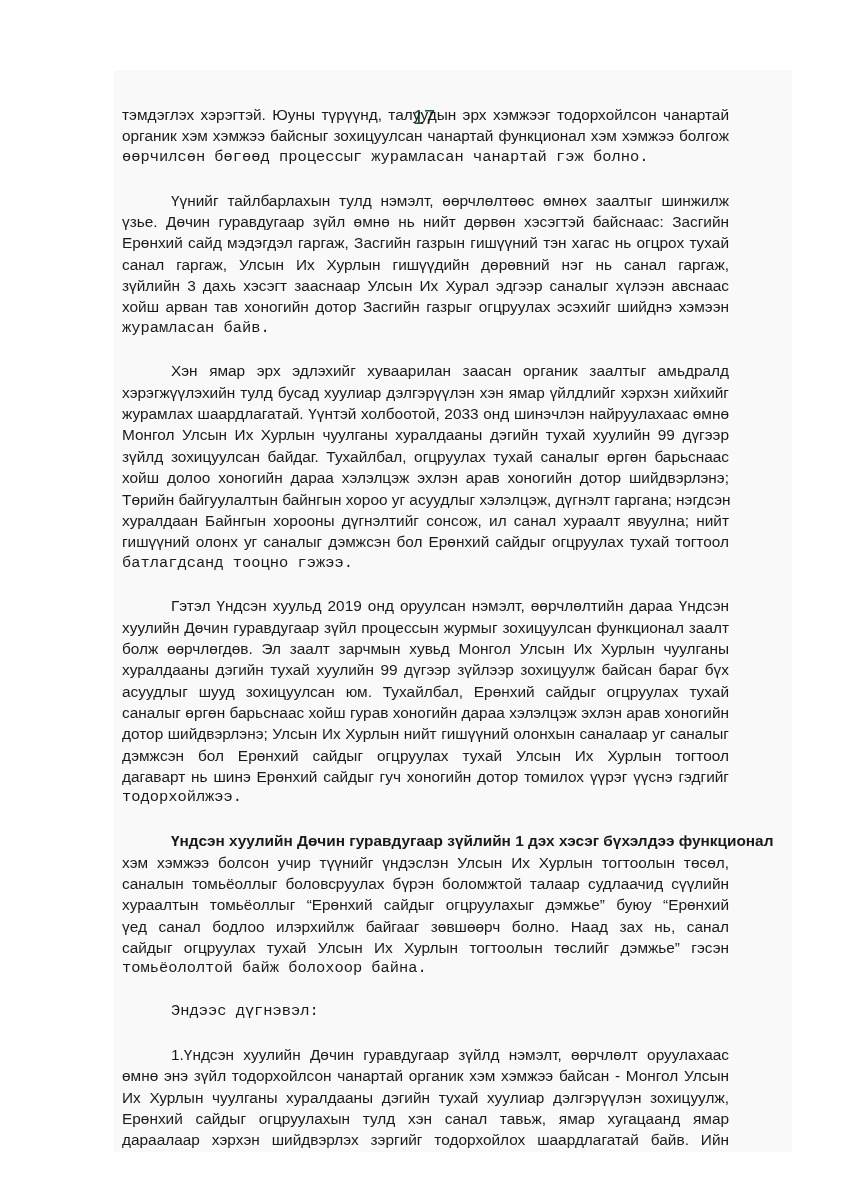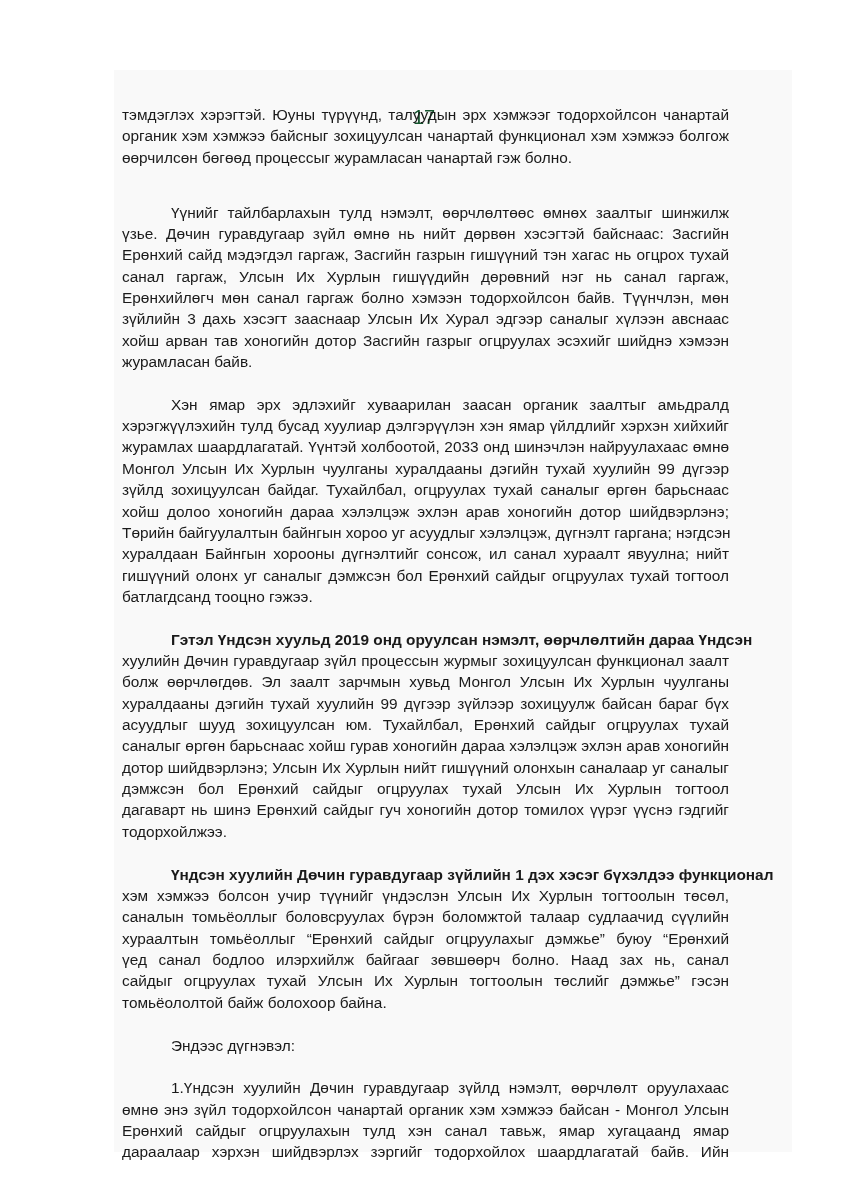--- a/index.html
+++ b/index.html
@@ -15,62 +15,61 @@
     position: absolute; top: 64px; left: 0; width: 848px; text-align: center;
     font-size: 20px; color: #14532d; margin-top: 42px;
   }
   .content {
     position: absolute; left: 122px; top: 104px; width: 607px;
     font-size: 15.4px; line-height: 21.35px;
   }
   .para { margin: 0; text-align: justify; text-align-last: left; }
   .gap { height: 21.5px; }
   .line { display: block; text-align: justify; text-align-last: justify; white-space: nowrap; }
-  .line.last { text-align-last: left; }
+  .line.last { text-align-last: left; font-family: Liberation Mono, monospace; }
 </style>
 </head>
 <body>
 
 <div class="scan-area"></div>
 
 <div class="page-number">17</div>
 
 <div class="content" id="content">
     <div class="para">
       <div class="line">тэмдэглэх хэрэгтэй. Юуны түрүүнд, талуудын эрх хэмжээг тодорхойлсон чанартай</div>
       <div class="line">органик хэм хэмжээ байсныг зохицуулсан чанартай функционал хэм хэмжээ болгож</div>
       <div class="line last">өөрчилсөн бөгөөд процессыг журамласан чанартай гэж болно.</div>
     </div>
     <div class="gap"></div>
     <div class="para">
-      <div class="line" style="text-indent: 49px; margin-top: 12px;">Үүнийг тайлбарлахын тулд нэмэлт, өөрчлөлтөөс өмнөх заалтыг шинжилж</div>
+      <div class="line" style="text-indent: 49px;">Үүнийг тайлбарлахын тулд нэмэлт, өөрчлөлтөөс өмнөх заалтыг шинжилж</div>
       <div class="line">үзье. Дөчин гуравдугаар зүйл өмнө нь нийт дөрвөн хэсэгтэй байснаас: Засгийн</div>
       <div class="line">Ерөнхий сайд мэдэгдэл гаргаж, Засгийн газрын гишүүний тэн хагас нь огцрох тухай</div>
       <div class="line">санал гаргаж, Улсын Их Хурлын гишүүдийн дөрөвний нэг нь санал гаргаж,</div>
-      <div class="line">Ерөнхийлөгч мөн санал гаргаж болно хэмээн тодорхойлсон байв. Түүнчлэн, мөн</div>
       <div class="line">зүйлийн 3 дахь хэсэгт зааснаар Улсын Их Хурал эдгээр саналыг хүлээн авснаас</div>
       <div class="line">хойш арван тав хоногийн дотор Засгийн газрыг огцруулах эсэхийг шийднэ хэмээн</div>
       <div class="line last">журамласан байв.</div>
     </div>
     <div class="gap"></div>
     <div class="para">
       <div class="line" style="text-indent: 49px;">Хэн ямар эрх эдлэхийг хуваарилан заасан органик заалтыг амьдралд</div>
       <div class="line">хэрэгжүүлэхийн тулд бусад хуулиар дэлгэрүүлэн хэн ямар үйлдлийг хэрхэн хийхийг</div>
       <div class="line">журамлах шаардлагатай. Үүнтэй холбоотой, 2033 онд шинэчлэн найруулахаас өмнө</div>
       <div class="line">Монгол Улсын Их Хурлын чуулганы хуралдааны дэгийн тухай хуулийн 99 дүгээр</div>
       <div class="line">зүйлд зохицуулсан байдаг. Тухайлбал, огцруулах тухай саналыг өргөн барьснаас</div>
       <div class="line">хойш долоо хоногийн дараа хэлэлцэж эхлэн арав хоногийн дотор шийдвэрлэнэ;</div>
       <div class="line">Төрийн байгуулалтын байнгын хороо уг асуудлыг хэлэлцэж, дүгнэлт гаргана; нэгдсэн</div>
       <div class="line">хуралдаан Байнгын хорооны дүгнэлтийг сонсож, ил санал хураалт явуулна; нийт</div>
       <div class="line">гишүүний олонх уг саналыг дэмжсэн бол Ерөнхий сайдыг огцруулах тухай тогтоол</div>
       <div class="line last">батлагдсанд тооцно гэжээ.</div>
     </div>
     <div class="gap"></div>
     <div class="para">
-      <div class="line" style="text-indent: 49px; font-weight: bold;">Гэтэл Үндсэн хуульд 2019 онд оруулсан нэмэлт, өөрчлөлтийн дараа Үндсэн</div>
+      <div class="line" style="text-indent: 49px;">Гэтэл Үндсэн хуульд 2019 онд оруулсан нэмэлт, өөрчлөлтийн дараа Үндсэн</div>
       <div class="line">хуулийн Дөчин гуравдугаар зүйл процессын журмыг зохицуулсан функционал заалт</div>
       <div class="line">болж өөрчлөгдөв. Эл заалт зарчмын хувьд Монгол Улсын Их Хурлын чуулганы</div>
       <div class="line">хуралдааны дэгийн тухай хуулийн 99 дүгээр зүйлээр зохицуулж байсан бараг бүх</div>
       <div class="line">асуудлыг шууд зохицуулсан юм. Тухайлбал, Ерөнхий сайдыг огцруулах тухай</div>
       <div class="line">саналыг өргөн барьснаас хойш гурав хоногийн дараа хэлэлцэж эхлэн арав хоногийн</div>
       <div class="line">дотор шийдвэрлэнэ; Улсын Их Хурлын нийт гишүүний олонхын саналаар уг саналыг</div>
       <div class="line">дэмжсэн бол Ерөнхий сайдыг огцруулах тухай Улсын Их Хурлын тогтоол</div>
       <div class="line">дагаварт нь шинэ Ерөнхий сайдыг гуч хоногийн дотор томилох үүрэг үүснэ гэдгийг</div>
       <div class="line last">тодорхойлжээ.</div>
     </div>
@@ -85,16 +84,17 @@
       <div class="line last">томьёололтой байж болохоор байна.</div>
     </div>
     <div class="gap"></div>
     <div class="para">
       <div class="line last" style="text-indent: 49px;">Эндээс дүгнэвэл:</div>
     </div>
     <div class="gap"></div>
     <div class="para">
       <div class="line" style="text-indent: 49px;">1.Үндсэн хуулийн Дөчин гуравдугаар зүйлд нэмэлт, өөрчлөлт оруулахаас</div>
       <div class="line">өмнө энэ зүйл тодорхойлсон чанартай органик хэм хэмжээ байсан - Монгол Улсын</div>
+      <div class="line">Их Хурлын чуулганы хуралдааны дэгийн тухай хуулиар дэлгэрүүлэн зохицуулж,</div>
       <div class="line">Ерөнхий сайдыг огцруулахын тулд хэн санал тавьж, ямар хугацаанд ямар</div>
       <div class="line">дараалаар хэрхэн шийдвэрлэх зэргийг тодорхойлох шаардлагатай байв. Ийн</div>
     </div>
   </div>
 
 </body></html>

